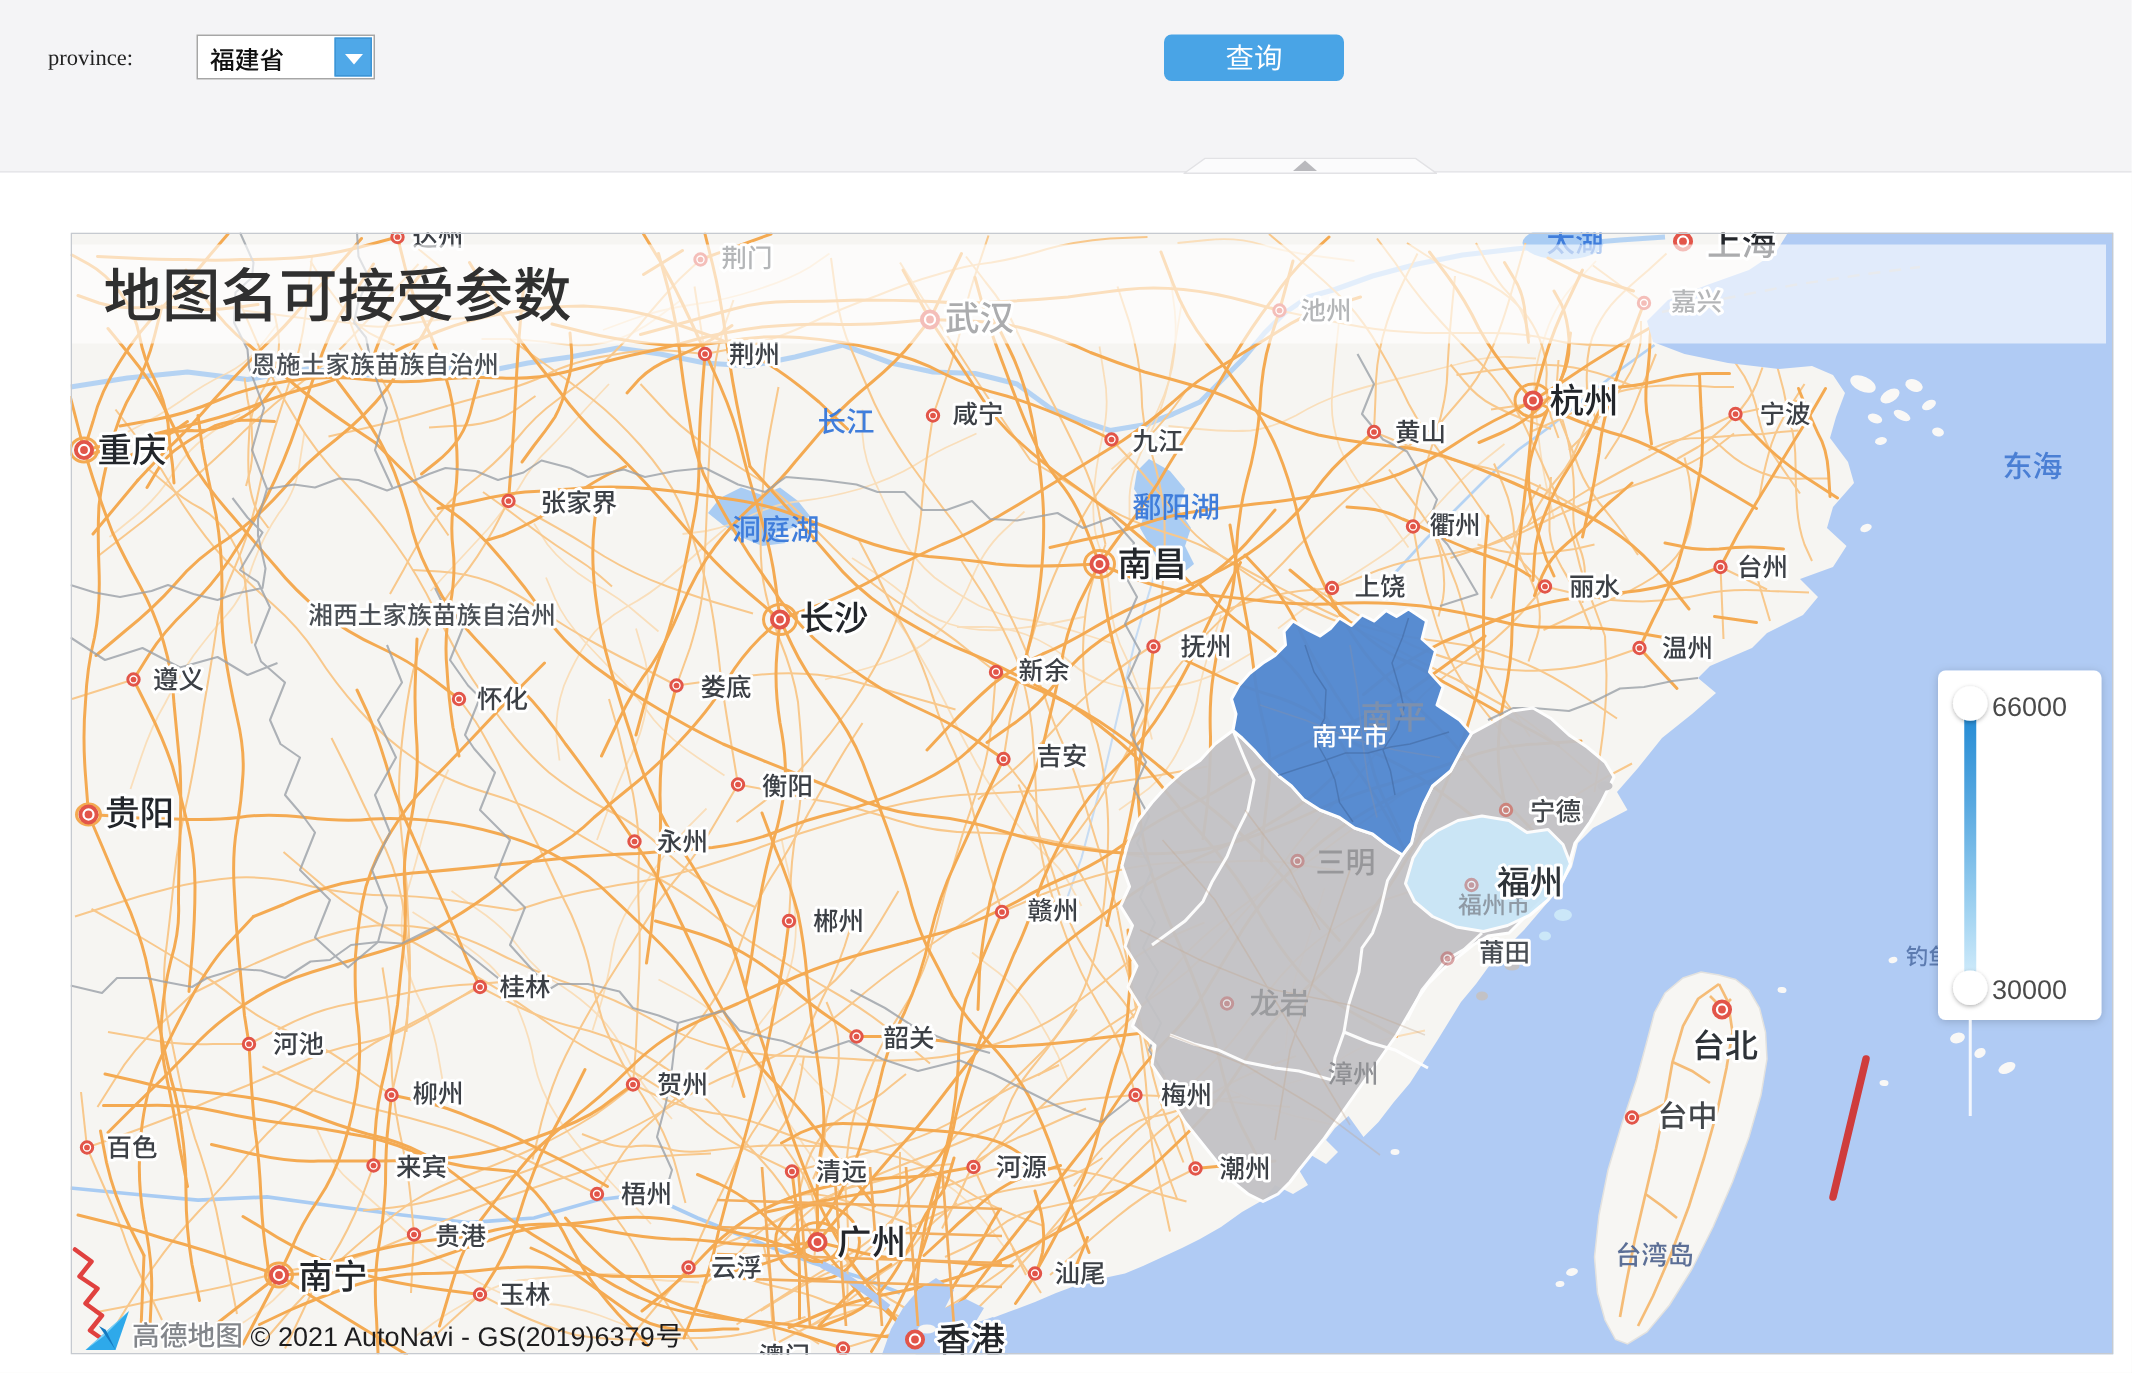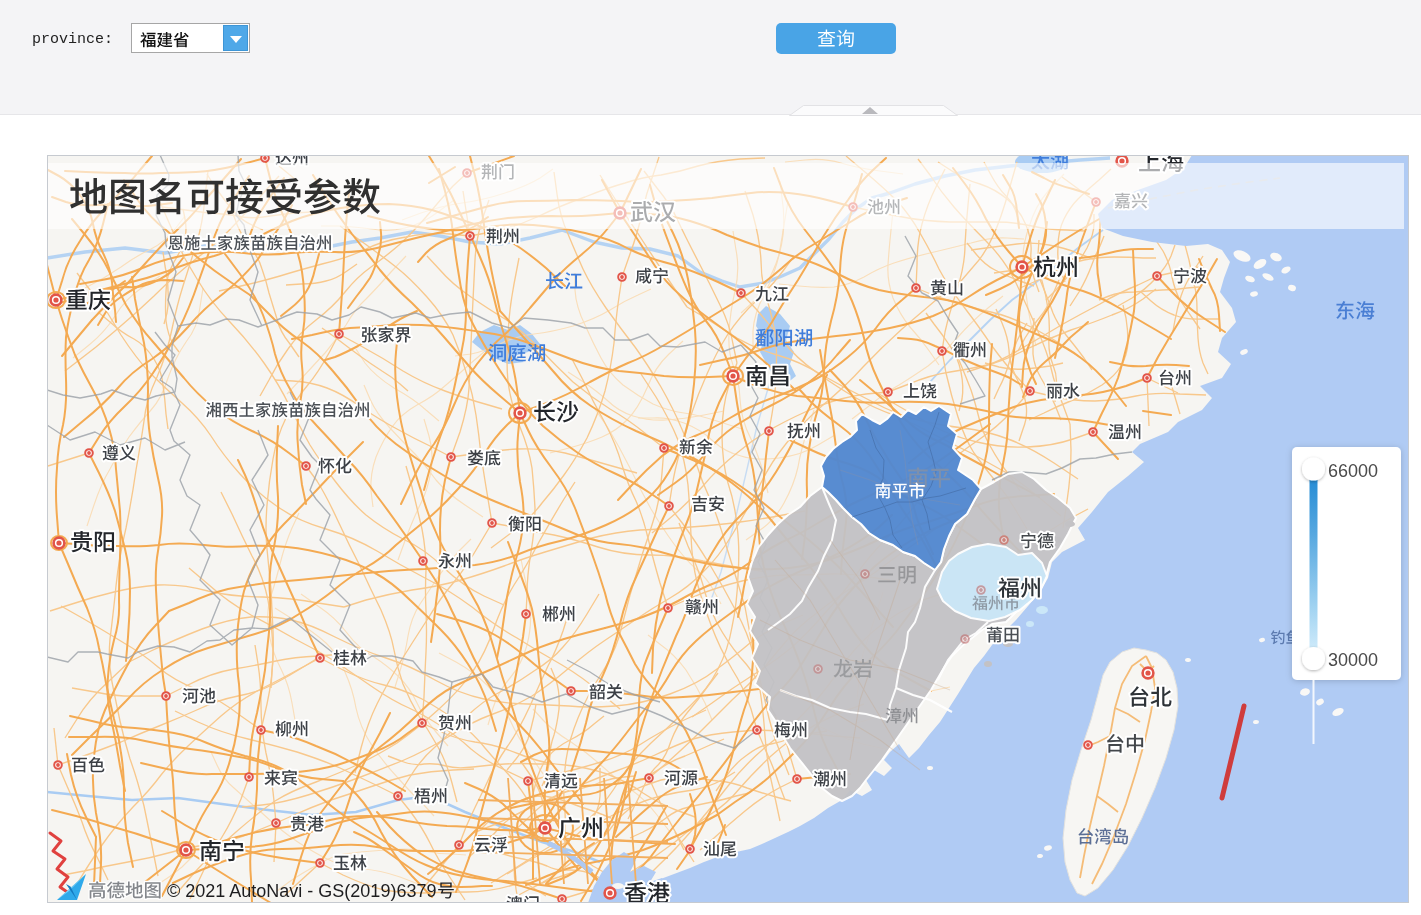--- a/index.html
+++ b/index.html
@@ -1,16 +1,16 @@
 <!DOCTYPE html>
 <html><head><meta charset="utf-8"><style>
 *{margin:0;padding:0;box-sizing:border-box}
 html,body{width:1421px;height:915px;background:#fff;overflow:hidden;font-family:"Liberation Sans",sans-serif}
 #topbar{position:absolute;left:0;top:0;width:1421px;height:115px;background:#f4f4f6;border-bottom:1px solid #e6e6e9}
-#prov{position:absolute;left:32px;top:31px;font-family:Liberation Mono, monospace;font-size:15px;color:#222}
+#prov{position:absolute;left:32px;top:31px;font-family:Liberation Serif, serif;font-size:15px;color:#222}
 #sel{position:absolute;left:131px;top:23px;width:119px;height:30px;background:#fff;border:1px solid #a6a6a6}
 #selbtn{position:absolute;right:1px;top:1px;width:25px;height:26px;background:#4fa8e8;border:1px solid #3d95d6}
 #selbtn:after{content:"";position:absolute;left:6px;top:10px;border:6px solid transparent;border-top:7px solid #fff;border-bottom:none}
 #qbtn{position:absolute;left:776px;top:23px;width:120px;height:31px;background:#49a4e6;border-radius:5px;text-align:center}
 #trap{position:absolute;left:789px;top:105px;width:169px;height:11px}
 #map{position:absolute;left:47px;top:155px;width:1362px;height:748px}
 svg{display:block}
 </style></head><body>
 <div id="topbar">
 <div id="prov">province:</div>

